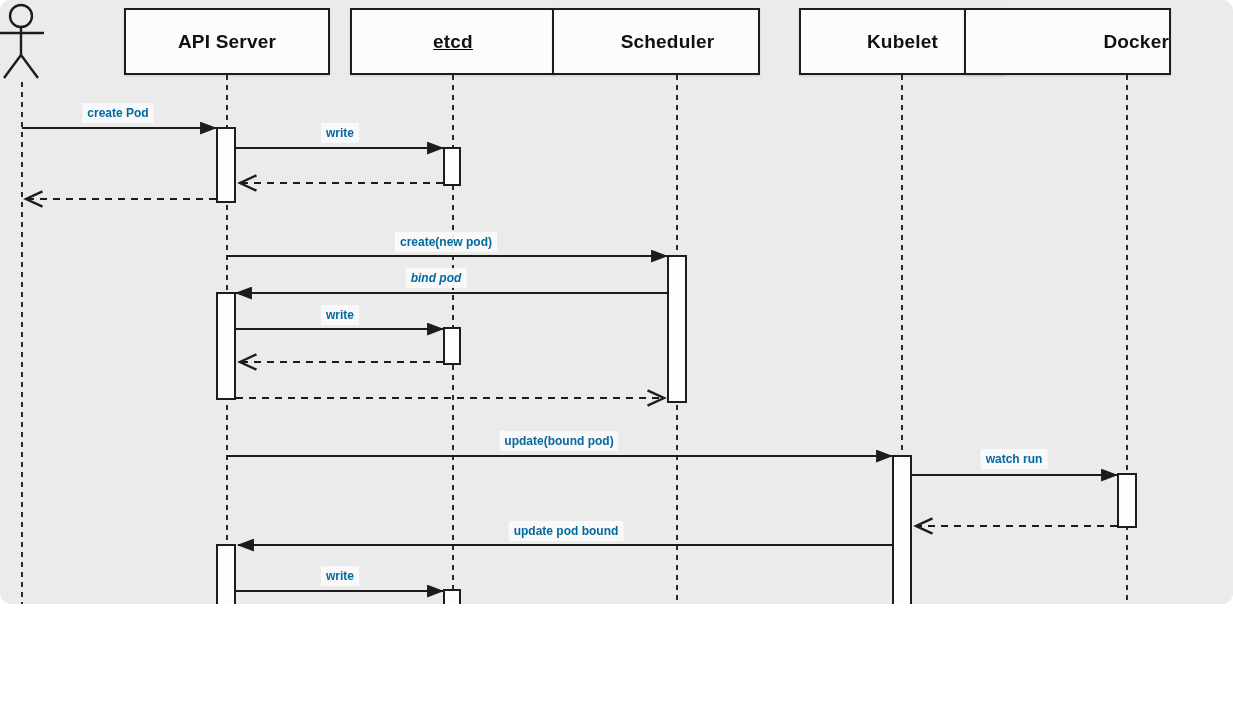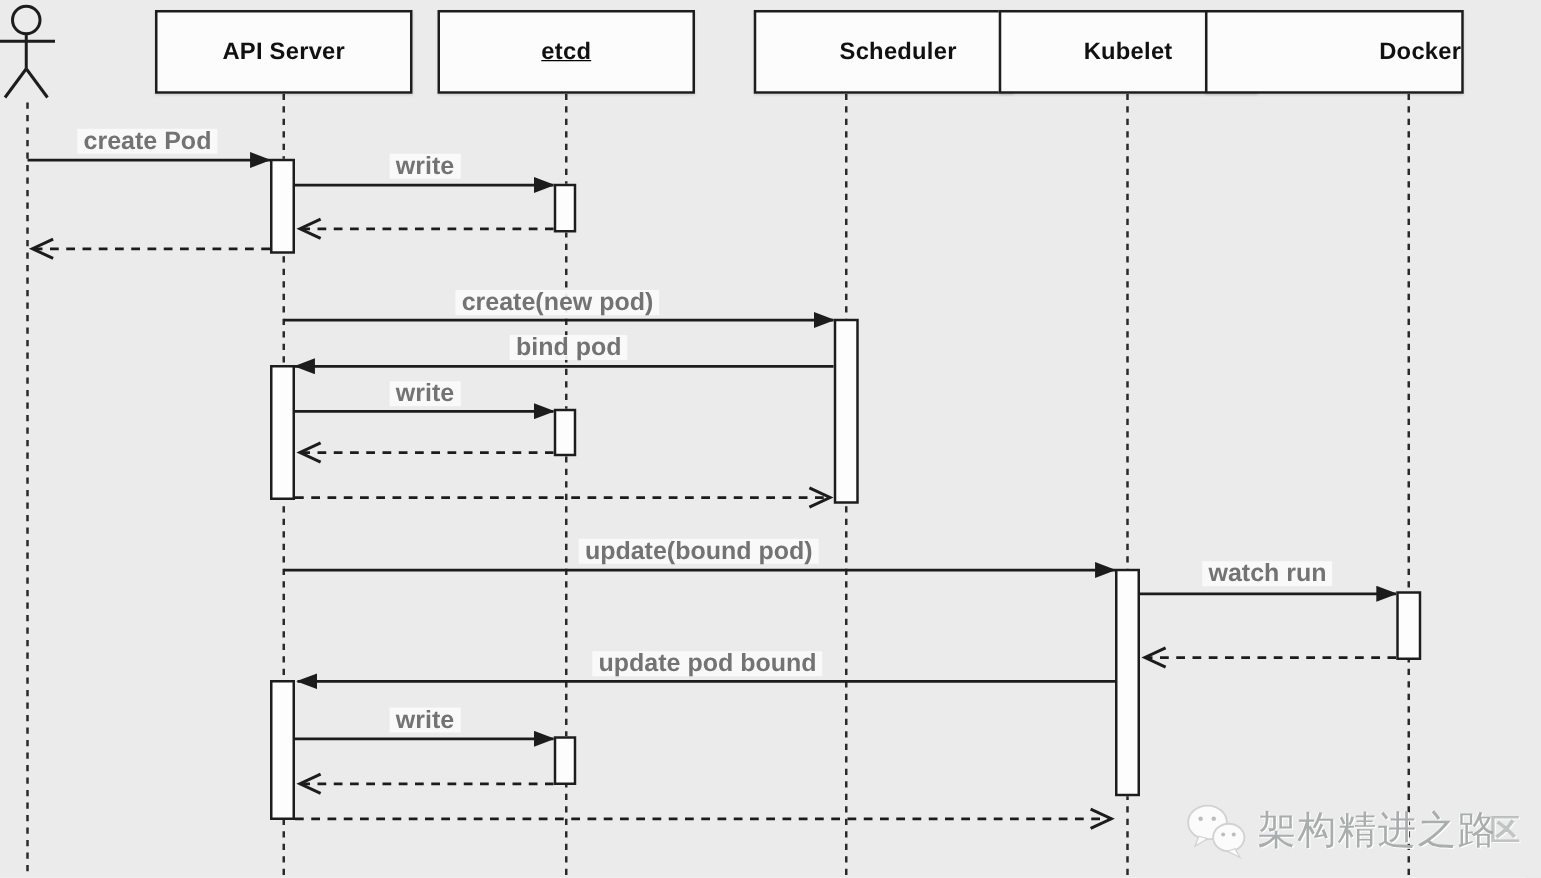--- a/index.html
+++ b/index.html
@@ -1,21 +1,22 @@
 <!DOCTYPE html>
 <html><head>
 <meta charset="utf-8">
 <style>
   html,body{margin:0;padding:0;}
   #stage{
     position:relative;
-    width:1233px;height:702px;
+    width:1233px;height:604px;
     background:#ebebeb;
     overflow:hidden;
     font-family:"Liberation Sans", sans-serif;
+    border-radius:11px;
   }
   #lines-layer{position:absolute;left:0;top:0;z-index:1;}
   .participant{
     position:absolute;
     top:8px;height:67px;
     background:#fcfcfc;
     border:2px solid #1d1d1d;
     box-sizing:border-box;
     display:flex;align-items:center;justify-content:center;
     z-index:2;
@@ -28,21 +29,21 @@
   .activation{
     position:absolute;
     background:#fdfdfd;
     border:2px solid #1d1d1d;
     box-sizing:border-box;
     z-index:3;
   }
   .msg-label{
     position:absolute;
     transform:translateX(-50%);
-    font-size:20px;font-weight:bold;color:#737373;
+    font-size:12px;font-weight:bold;color:#0369a1;
     background:rgba(250,250,250,0.92);
     padding:0 5px;
     white-space:nowrap;
     z-index:4;
     line-height:20px;
   }
   #watermark{
     position:absolute;
     left:946px;top:636px;
     display:flex;align-items:center;
@@ -117,21 +118,21 @@
       <line x1="236" y1="655" x2="889" y2="655" marker-end="url(#mOpen)"></line>
     </g>
   </svg>
 
   <div class="participant" style="left:124px;width:206px;">
     <span>API Server</span>
   </div>
   <div class="participant" style="left:350px;width:206px;text-decoration:underline;">
     <span>etcd</span>
   </div>
-  <div class="participant" style="left:603px;width:208px;padding-left:23px;">
+  <div class="participant" style="left:552px;width:208px;padding-left:23px;">
     <span>Scheduler</span>
   </div>
   <div class="participant" style="left:799px;width:207px;">
     <span>Kubelet</span>
   </div>
   <div class="participant" style="left:964px;width:207px;justify-content:flex-end;">
     <span>Docker</span>
   </div>
 
   <div class="activation" style="left:216px;top:127px;width:20px;height:76px;"></div>
@@ -140,21 +141,21 @@
   <div class="activation" style="left:443px;top:147px;width:18px;height:39px;"></div>
   <div class="activation" style="left:443px;top:327px;width:18px;height:38px;"></div>
   <div class="activation" style="left:443px;top:589px;width:18px;height:39px;"></div>
   <div class="activation" style="left:667px;top:255px;width:20px;height:148px;"></div>
   <div class="activation" style="left:892px;top:455px;width:20px;height:182px;"></div>
   <div class="activation" style="left:1117px;top:473px;width:20px;height:55px;"></div>
 
   <div class="msg-label" style="left:118px;top:103px;">create Pod</div>
   <div class="msg-label" style="left:340px;top:123px;">write</div>
   <div class="msg-label" style="left:446px;top:232px;">create(new pod)</div>
-  <div class="msg-label" style="left:455px;top:268px;">bind pod</div>
+  <div class="msg-label" style="left:436px;top:268px;font-style:italic;">bind pod</div>
   <div class="msg-label" style="left:340px;top:305px;">write</div>
   <div class="msg-label" style="left:559px;top:431px;">update(bound pod)</div>
   <div class="msg-label" style="left:1014px;top:449px;">watch run</div>
   <div class="msg-label" style="left:566px;top:521px;">update pod bound</div>
   <div class="msg-label" style="left:340px;top:566px;">write</div>
 
   <div id="watermark">
     <svg width="54" height="56" viewBox="0 0 54 56">
       <ellipse cx="20" cy="22" rx="15.5" ry="13.5" fill="#fbfbfb" stroke="#d2d2d2" stroke-width="1.5"></ellipse>
       <path d="M13,33 L10,41 L20,35 Z" fill="#fbfbfb" stroke="#d2d2d2" stroke-width="1"></path>

